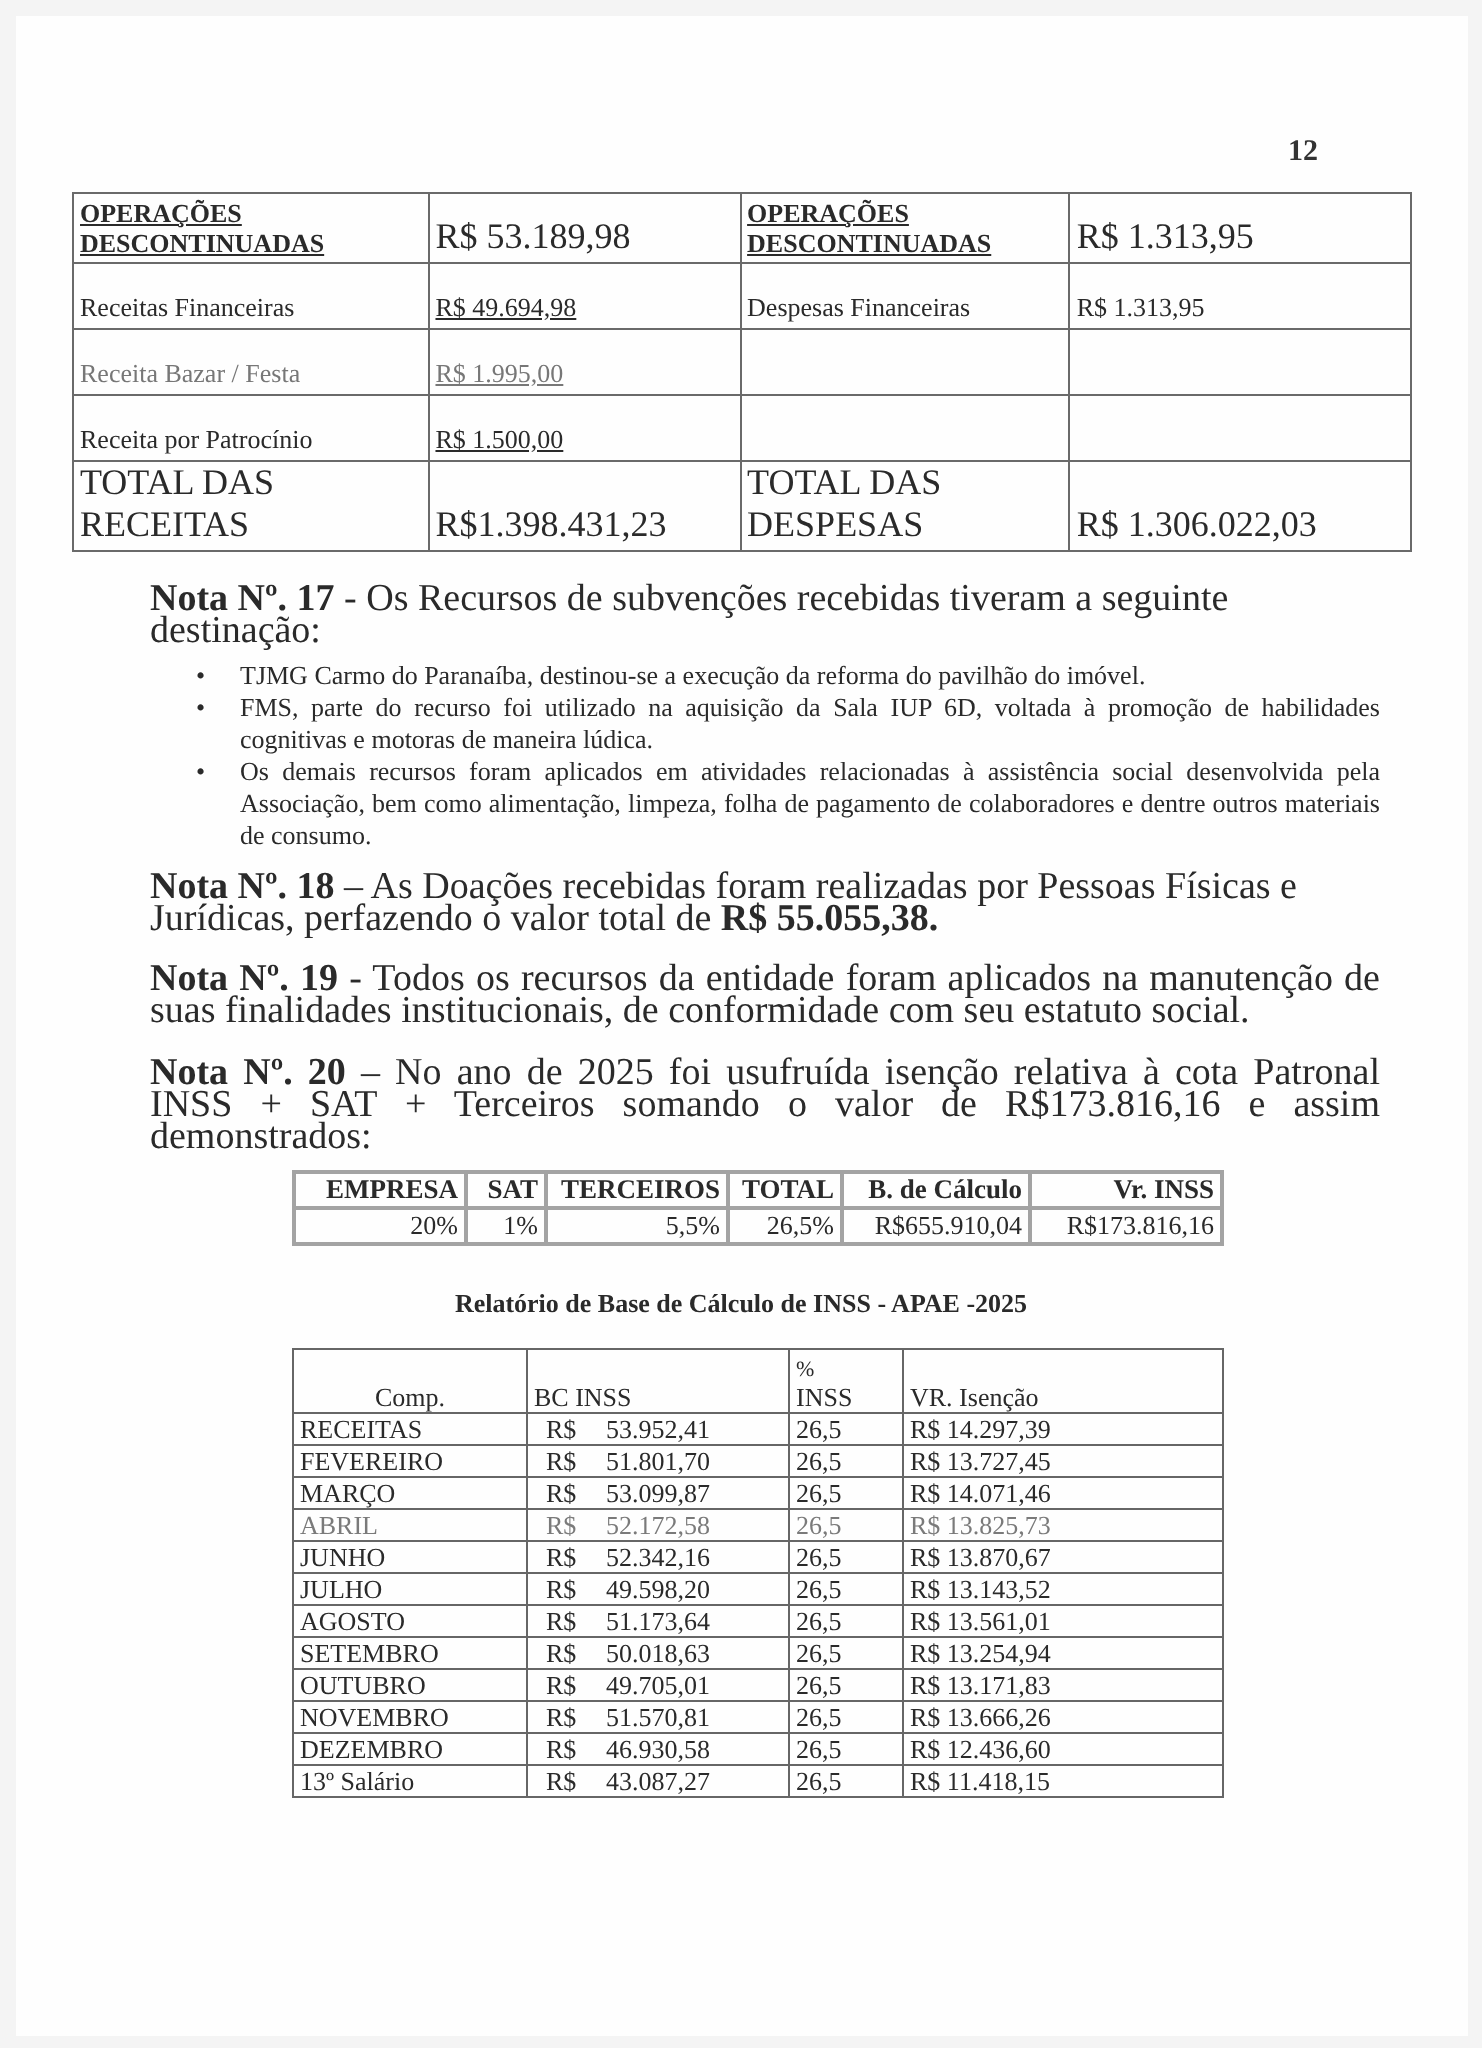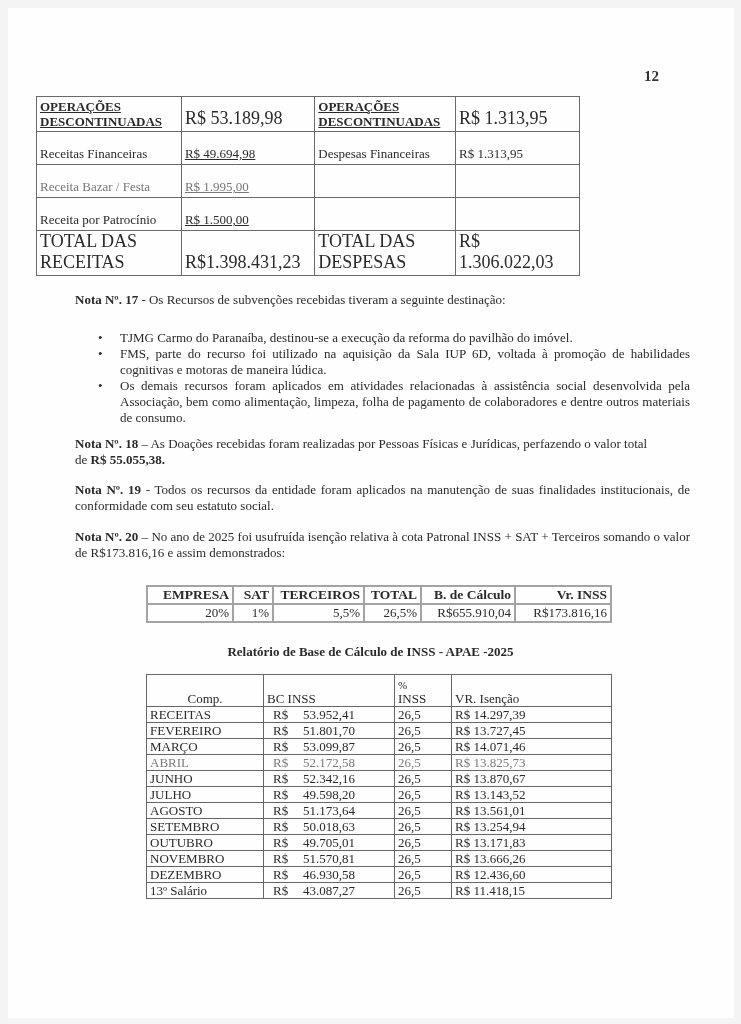--- a/index.html
+++ b/index.html
@@ -6,29 +6,29 @@
   body {
     width:741px; height:1024px; background:#f4f4f4; position:relative; overflow:hidden;
     font-family: "Liberation Serif", "DejaVu Serif", serif; color:#2a2a2a;
   }
   .page {
     position:absolute; left:8px; top:8px; width:726px; height:1010px; background:#fefefe;
   }
   .pagenum { position:absolute; left:636px; top:60px; font-size:15px; font-weight:bold; color:#333; }
 
   table { border-collapse:collapse; }
-  .t1 { position:absolute; left:28px; top:88px; width:544px; font-size:13px;border-radius:21px; }
+  .t1 { position:absolute; left:28px; top:88px; width:670px; font-size:13px;border-radius:21px; }
   .t1 td { border:1px solid #6a6a6a; padding:0 3px; vertical-align:bottom; height:30px; padding-bottom:2px; }
   .t1 tr.r0 td { height:32px; }
   .t1 .hdr { font-weight:bold; text-decoration:underline; line-height:15px; }
   .t1 .bold { font-weight:normal; font-size:18px; }
   .t1 .ul { text-decoration:underline; }
   .t1 .faint { color:#777; }
 
-  .nota { position:absolute; left:67px; font-size:13px; line-height:16px; width:615px; }
+  .nota { position:absolute; left:67px; font-size:19px; line-height:16px; width:615px; }
   .nota b { font-weight:bold; }
   .just { text-align:justify; }
   ul.bul { position:absolute; left:88px; top:322px; width:594px; margin:0; padding:0; list-style:none; font-size:13px; line-height:16px; }
   ul.bul li { position:relative; padding-left:24px; margin-bottom:0; }
   ul.bul li .dot { position:absolute; left:2px; top:0; }
 
   .t2 { position:absolute; left:138px; top:577px; font-size:13px; text-align:center; }
   .t2 td { border:2px solid #a3a3a3; padding:0 3px; height:16px; line-height:16px;text-align:right; }
   .t2 .h td { font-weight:bold; font-size:13.5px; }
 

